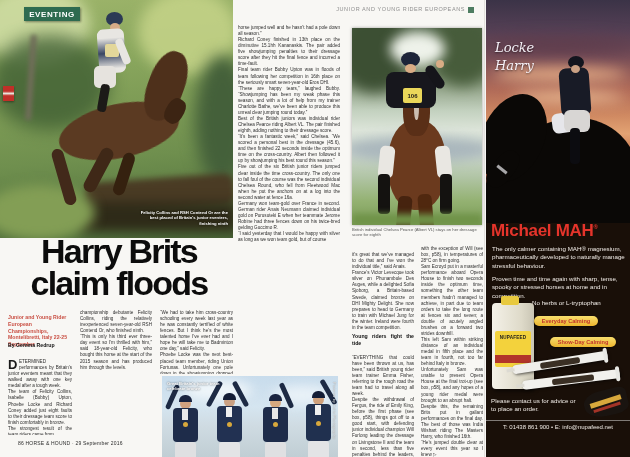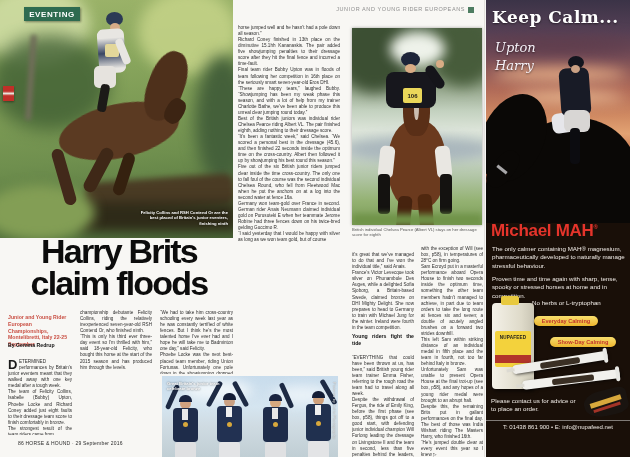--- a/index.html
+++ b/index.html
@@ -242,22 +242,21 @@
       <div class="abs" style="left:10px;top:168px;width:12px;height:3px;background:#cfcfd2;transform:rotate(38deg);opacity:.8;"></div>
 
       <div class="abs" style="left:66px;top:112px;width:34px;height:20px;background:#e6e6ea;border-radius:6px;transform:rotate(-8deg);"></div>
       <div class="abs" style="left:74px;top:68px;width:30px;height:48px;background:#181b26;border-radius:7px;transform:rotate(-4deg);"></div>
       <div class="abs" style="left:82px;top:56px;width:16px;height:13px;background:#13151e;border-radius:50%;"></div>
       <div class="abs" style="left:85px;top:65px;width:9px;height:8px;background:#caa184;border-radius:50%;"></div>
       <div class="abs" style="left:78px;top:110px;width:26px;height:22px;background:#d8d6d4;border-radius:6px;"></div>
       <div class="abs" style="left:84px;top:128px;width:10px;height:36px;background:#0c0c10;border-radius:4px;"></div>
     </div>
 
-    <div id="keep-calm" class="abs">Keep Calm...</div>
-    <div class="abs endorser" style="left:9px;top:40px;">Upton</div>
+    <div class="abs endorser" style="left:9px;top:40px;">Locke</div>
     <div class="abs endorser" style="left:9px;top:58px;">Harry</div>
 
     <div id="nupafeed-head" class="abs">
       <span>Michael MAH</span><sup>®</sup>
     </div>
 
     <div class="ad-p" style="left:6px;top:245px;width:134px;">The only calmer containing MAH® magnesium, pharmaceutically developed to naturally manage stressful behaviour.</div>
     <div class="ad-p" style="left:6px;top:275px;width:134px;">Proven time and time again with sharp, tense, spooky or stressed horses at home and in competition.</div>
     <div class="ad-p" style="left:46px;top:299px;width:96px;">No herbs or L-tryptophan</div>
 

